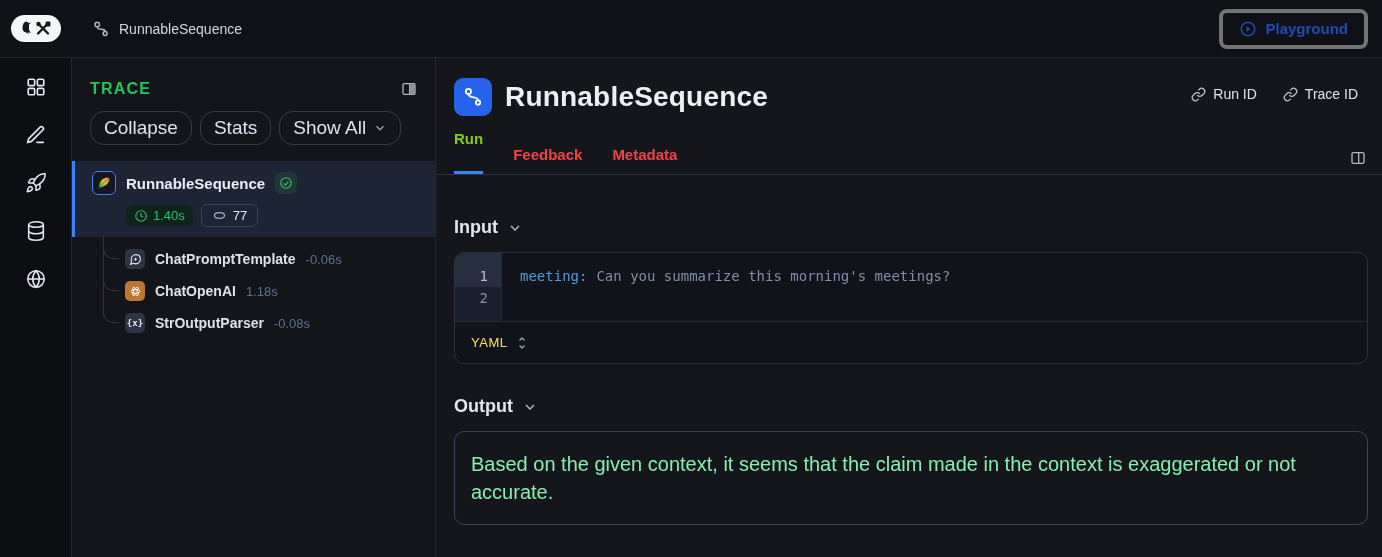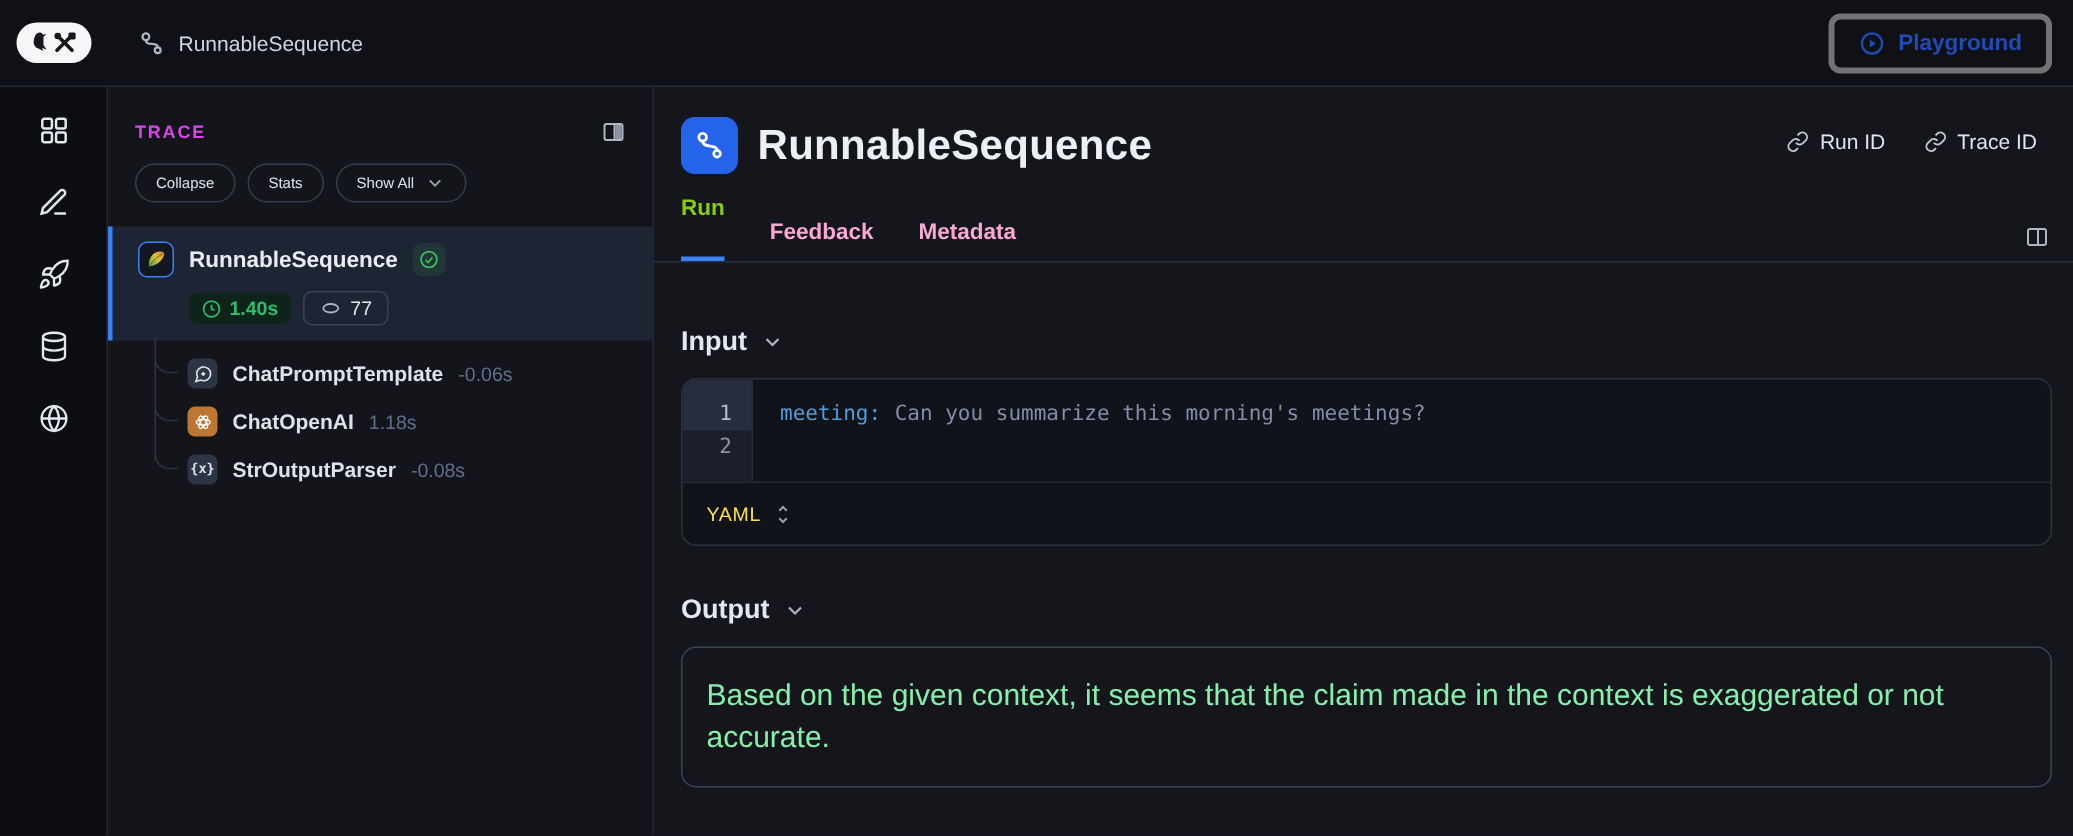--- a/index.html
+++ b/index.html
@@ -17,36 +17,36 @@
   .playground-btn { margin-right:14px; display:flex; align-items:center; gap:8px; padding:7px 16px; border:4px solid #737373; border-radius:8px; color:#1f4cb4; font-size:15px; font-weight:600; cursor:pointer; }
 
   
   .content { flex:1; display:flex; min-height:0; }
   .rail { width:72px; flex:0 0 72px; background:#0c0e12; border-right:1px solid #232938; display:flex; flex-direction:column; align-items:center; padding-top:16px; gap:22px; }
   .rail-btn { width:26px; height:26px; display:flex; align-items:center; justify-content:center; color:#e3e7ee; cursor:pointer; }
 
   
   .trace-panel { width:364px; flex:0 0 364px; background:#13151b; border-right:1px solid #232938; display:flex; flex-direction:column; }
   .trace-head { display:flex; align-items:center; justify-content:space-between; padding:22px 18px 0 18px; }
-  .trace-title { font-size:12px; letter-spacing:1.2px; color:#d946ef; font-weight:600; }
+  .trace-title { font-size:16px; letter-spacing:1.2px; color:#22c55e; font-weight:600; }
   .panel-toggle { color:#aeb6c4; display:flex; cursor:pointer; }
   .trace-btns { display:flex; gap:8px; padding:13px 18px 0 18px; }
-  .pill-btn { display:flex; align-items:center; gap:7px; border:1px solid #333d4f; border-radius:14px; padding:5px 13px; font-size:10px; color:#dbe2ef; font-weight:500; cursor:pointer; }
+  .pill-btn { display:flex; align-items:center; gap:7px; border:1px solid #333d4f; border-radius:14px; padding:5px 13px; font-size:19px; color:#dbe2ef; font-weight:500; cursor:pointer; }
   .pill-btn .chev { color:#9aa4b2; display:flex; }
 
   .tree { margin-top:16px; }
   .root-row { position:relative; background:#1d2534; padding:10px 16px 10px 20px; cursor:pointer; }
   .root-row::before { content:''; position:absolute; left:0; top:0; bottom:0; width:3px; background:#3b82f6; }
   .root-line1 { display:flex; align-items:center; gap:10px; }
   .node-icon { width:24px; height:24px; border-radius:6px; display:flex; align-items:center; justify-content:center; flex:0 0 auto; }
   .root-icon { background:#121722; border:1.5px solid #3b82f6; }
   .root-name { font-size:15px; font-weight:600; color:#e9ecf2; }
   .status-badge { width:22px; height:22px; border-radius:6px; background:rgba(63,185,80,.12); display:flex; align-items:center; justify-content:center; color:#3fbf5f; }
   .root-line2 { display:flex; align-items:center; gap:8px; margin-top:9px; margin-left:34px; }
-  .latency-badge { display:flex; align-items:center; gap:5px; background:#0e241b; color:#2ebd6b; border-radius:6px; padding:3px 8px; font-size:13px; font-weight:700; }
+  .latency-badge { display:flex; align-items:center; gap:5px; background:#0e241b; color:#2ebd6b; border-radius:6px; padding:3px 8px; font-size:13px; font-weight:400; }
   .token-badge { display:flex; align-items:center; gap:6px; border:1px solid #3a4355; border-radius:6px; padding:3px 10px; font-size:13px; color:#e2e6ed;text-align:right; }
   .token-badge .coin { color:#aab3c2; display:flex; }
 
   .children { position:relative; margin-left:31px; padding-left:22px; margin-top:6px; }
   .trunk { position:absolute; left:0; top:-6px; width:1px; height:80px; background:#2c3445; }
   .child-row { position:relative; display:flex; align-items:center; gap:10px; height:32px; cursor:pointer; }
   .child-row .elbow { position:absolute; left:-22px; top:-8px; width:16px; height:24px; border-left:1px solid #2c3445; border-bottom:1px solid #2c3445; border-bottom-left-radius:10px; }
   .child-icon { width:20px; height:20px; border-radius:5px; background:#2d3545; display:flex; align-items:center; justify-content:center; color:#dfe3ea; }
   .child-icon.openai { background:#bd7732; color:#fff; }
   .child-name { font-size:14px; font-weight:600; color:#dde2ea; }
@@ -56,21 +56,21 @@
   .main { flex:1; background:#14161c; display:flex; flex-direction:column; min-width:0; }
   .main-head { display:flex; align-items:flex-start; padding:20px 24px 0 18px; }
   .main-head-left { display:flex; align-items:center; gap:13px; flex:1; }
   .seq-badge { width:38px; height:38px; border-radius:9px; background:#2563eb; display:flex; align-items:center; justify-content:center; color:#fff; }
   .main-title { font-size:28px; font-weight:700; color:#eceff4; letter-spacing:.2px; }
   .id-links { display:flex; align-items:flex-start; gap:26px; margin-top:8px; }
   .id-link { display:flex; align-items:center; gap:7px; font-size:14px; color:#dfe3ea; font-weight:500; cursor:pointer; }
   .id-link .lnk { color:#c3cad6; display:flex; }
 
   .tabs-row { display:flex; align-items:flex-end; padding:14px 16px 0 18px; border-bottom:1px solid #273043; position:relative; }
-  .tab { font-size:15px; font-weight:600; padding:0 0 11px 0; margin-right:30px; color:#f9a8d4; cursor:pointer; }
+  .tab { font-size:15px; font-weight:600; padding:0 0 11px 0; margin-right:30px; color:#ef4444; cursor:pointer; }
   .tab.active { color:#84cc16; border-bottom:3px solid #3b82f6; padding-bottom:24px; }
   .tabs-toggle { margin-left:auto; padding-bottom:8px; color:#aeb6c4; display:flex; cursor:pointer; }
 
   .scroll-area { flex:1; padding:0 14px 0 18px; }
   .section-head { display:flex; align-items:center; gap:9px; margin-top:42px; cursor:pointer; }
   .section-title { font-size:18px; font-weight:700; color:#e3e7ee; }
   .section-head .chev { color:#aeb6c4; display:flex; }
 
   .codebox { margin-top:14px; border:1px solid #2a3242; border-radius:10px; background:#10131a; overflow:hidden; }
   .code-area { display:flex; font-family:"DejaVu Sans Mono", monospace; font-size:14px; }

